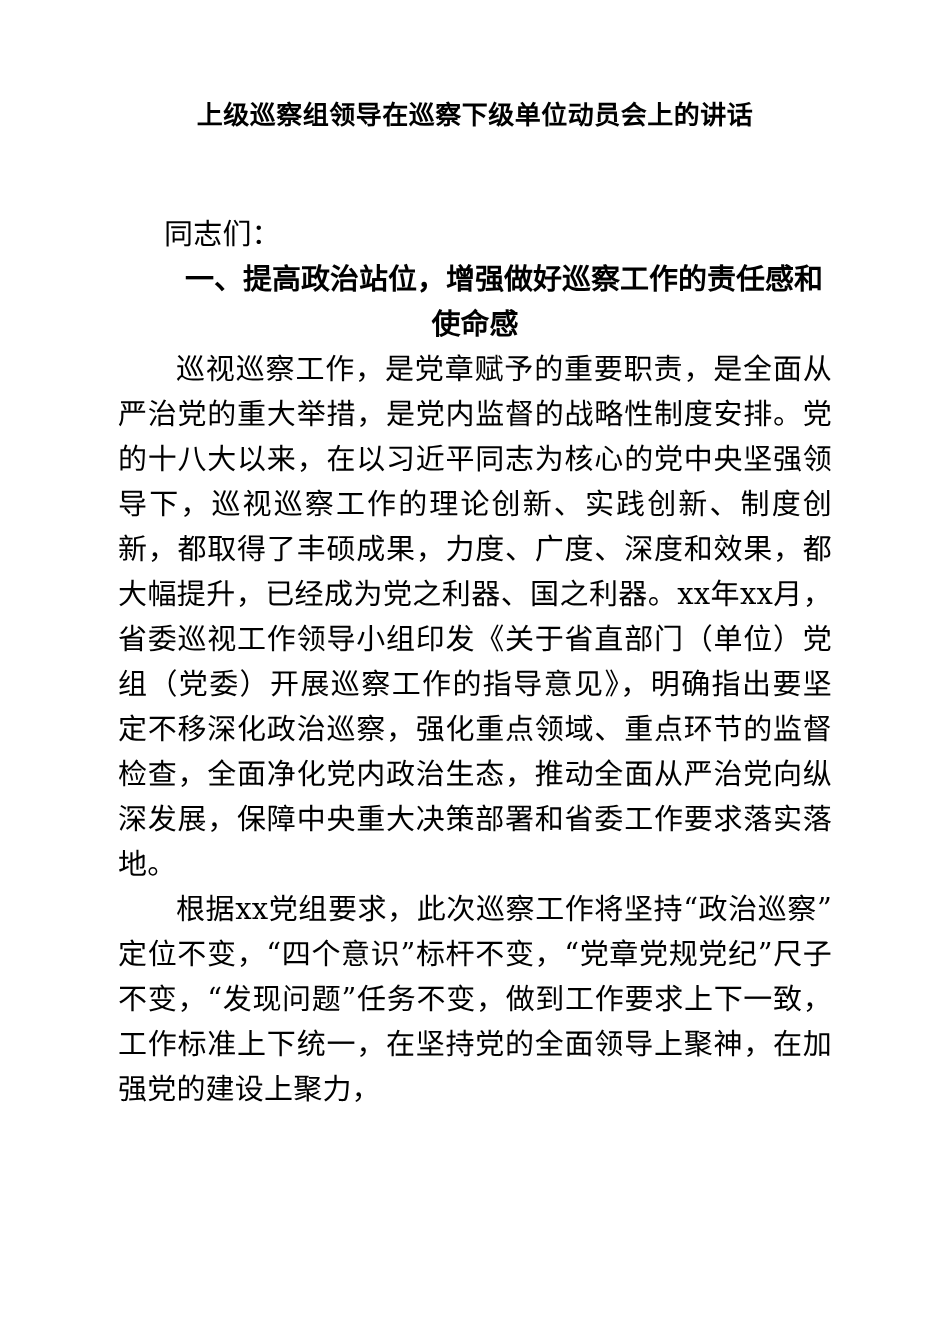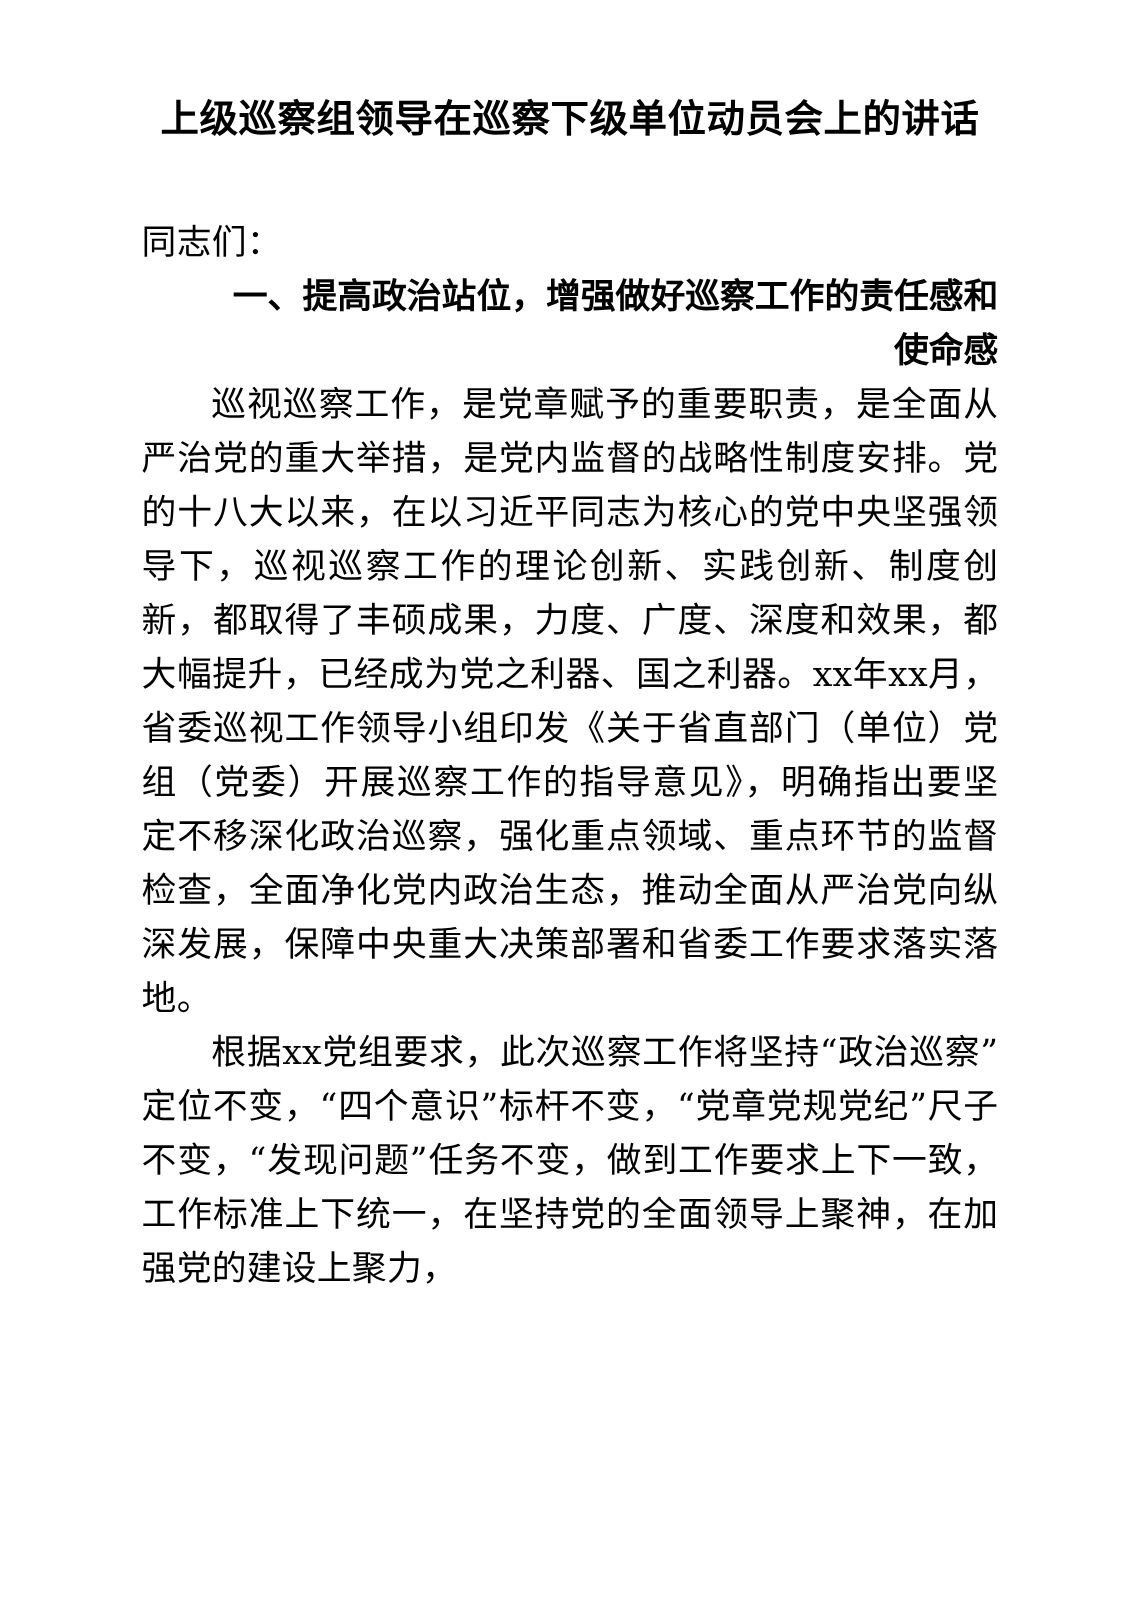--- a/index.html
+++ b/index.html
@@ -23,25 +23,25 @@
     position: absolute;
     left: 118px;
     top: 0;
     width: 714px;
   }
 
   
   .doc-title {
     font-family: "DejaVu Serif", "Liberation Serif", serif;
     font-weight: bold;
-    font-size: 32px;
+    font-size: 26px;
     line-height: 54px;
     color: #000000;
     text-align: center;
-    margin: 0;
+    margin: 16px;
     padding-top: 72px;
     letter-spacing: 0.5px;
   }
 
   
   .title-gap {
     height: 54px;
   }
 
   p.para {
@@ -55,32 +55,33 @@
     word-break: break-all;
     letter-spacing: 0.2px;
   }
 
   p.para.indent {
     text-indent: 58px;
   }
 
   p.para.no-indent {
     text-indent: 0;
+    margin-left: 46px;
   }
 
   
   h2.section-heading {
     font-family: "DejaVu Sans", "Liberation Sans", sans-serif;
     font-weight: bold;
     font-size: 29px;
     line-height: 45px;
     color: #000000;
     margin: 0;
     text-indent: 58px;
-    text-align: right;
+    text-align: center;
     letter-spacing: 0px;
   }
 </style>
 </head>
 <body>
 
 <div class="page">
   <div class="content">
 
     <h1 class="doc-title">上级巡察组领导在巡察下级单位动员会上的讲话</h1>

